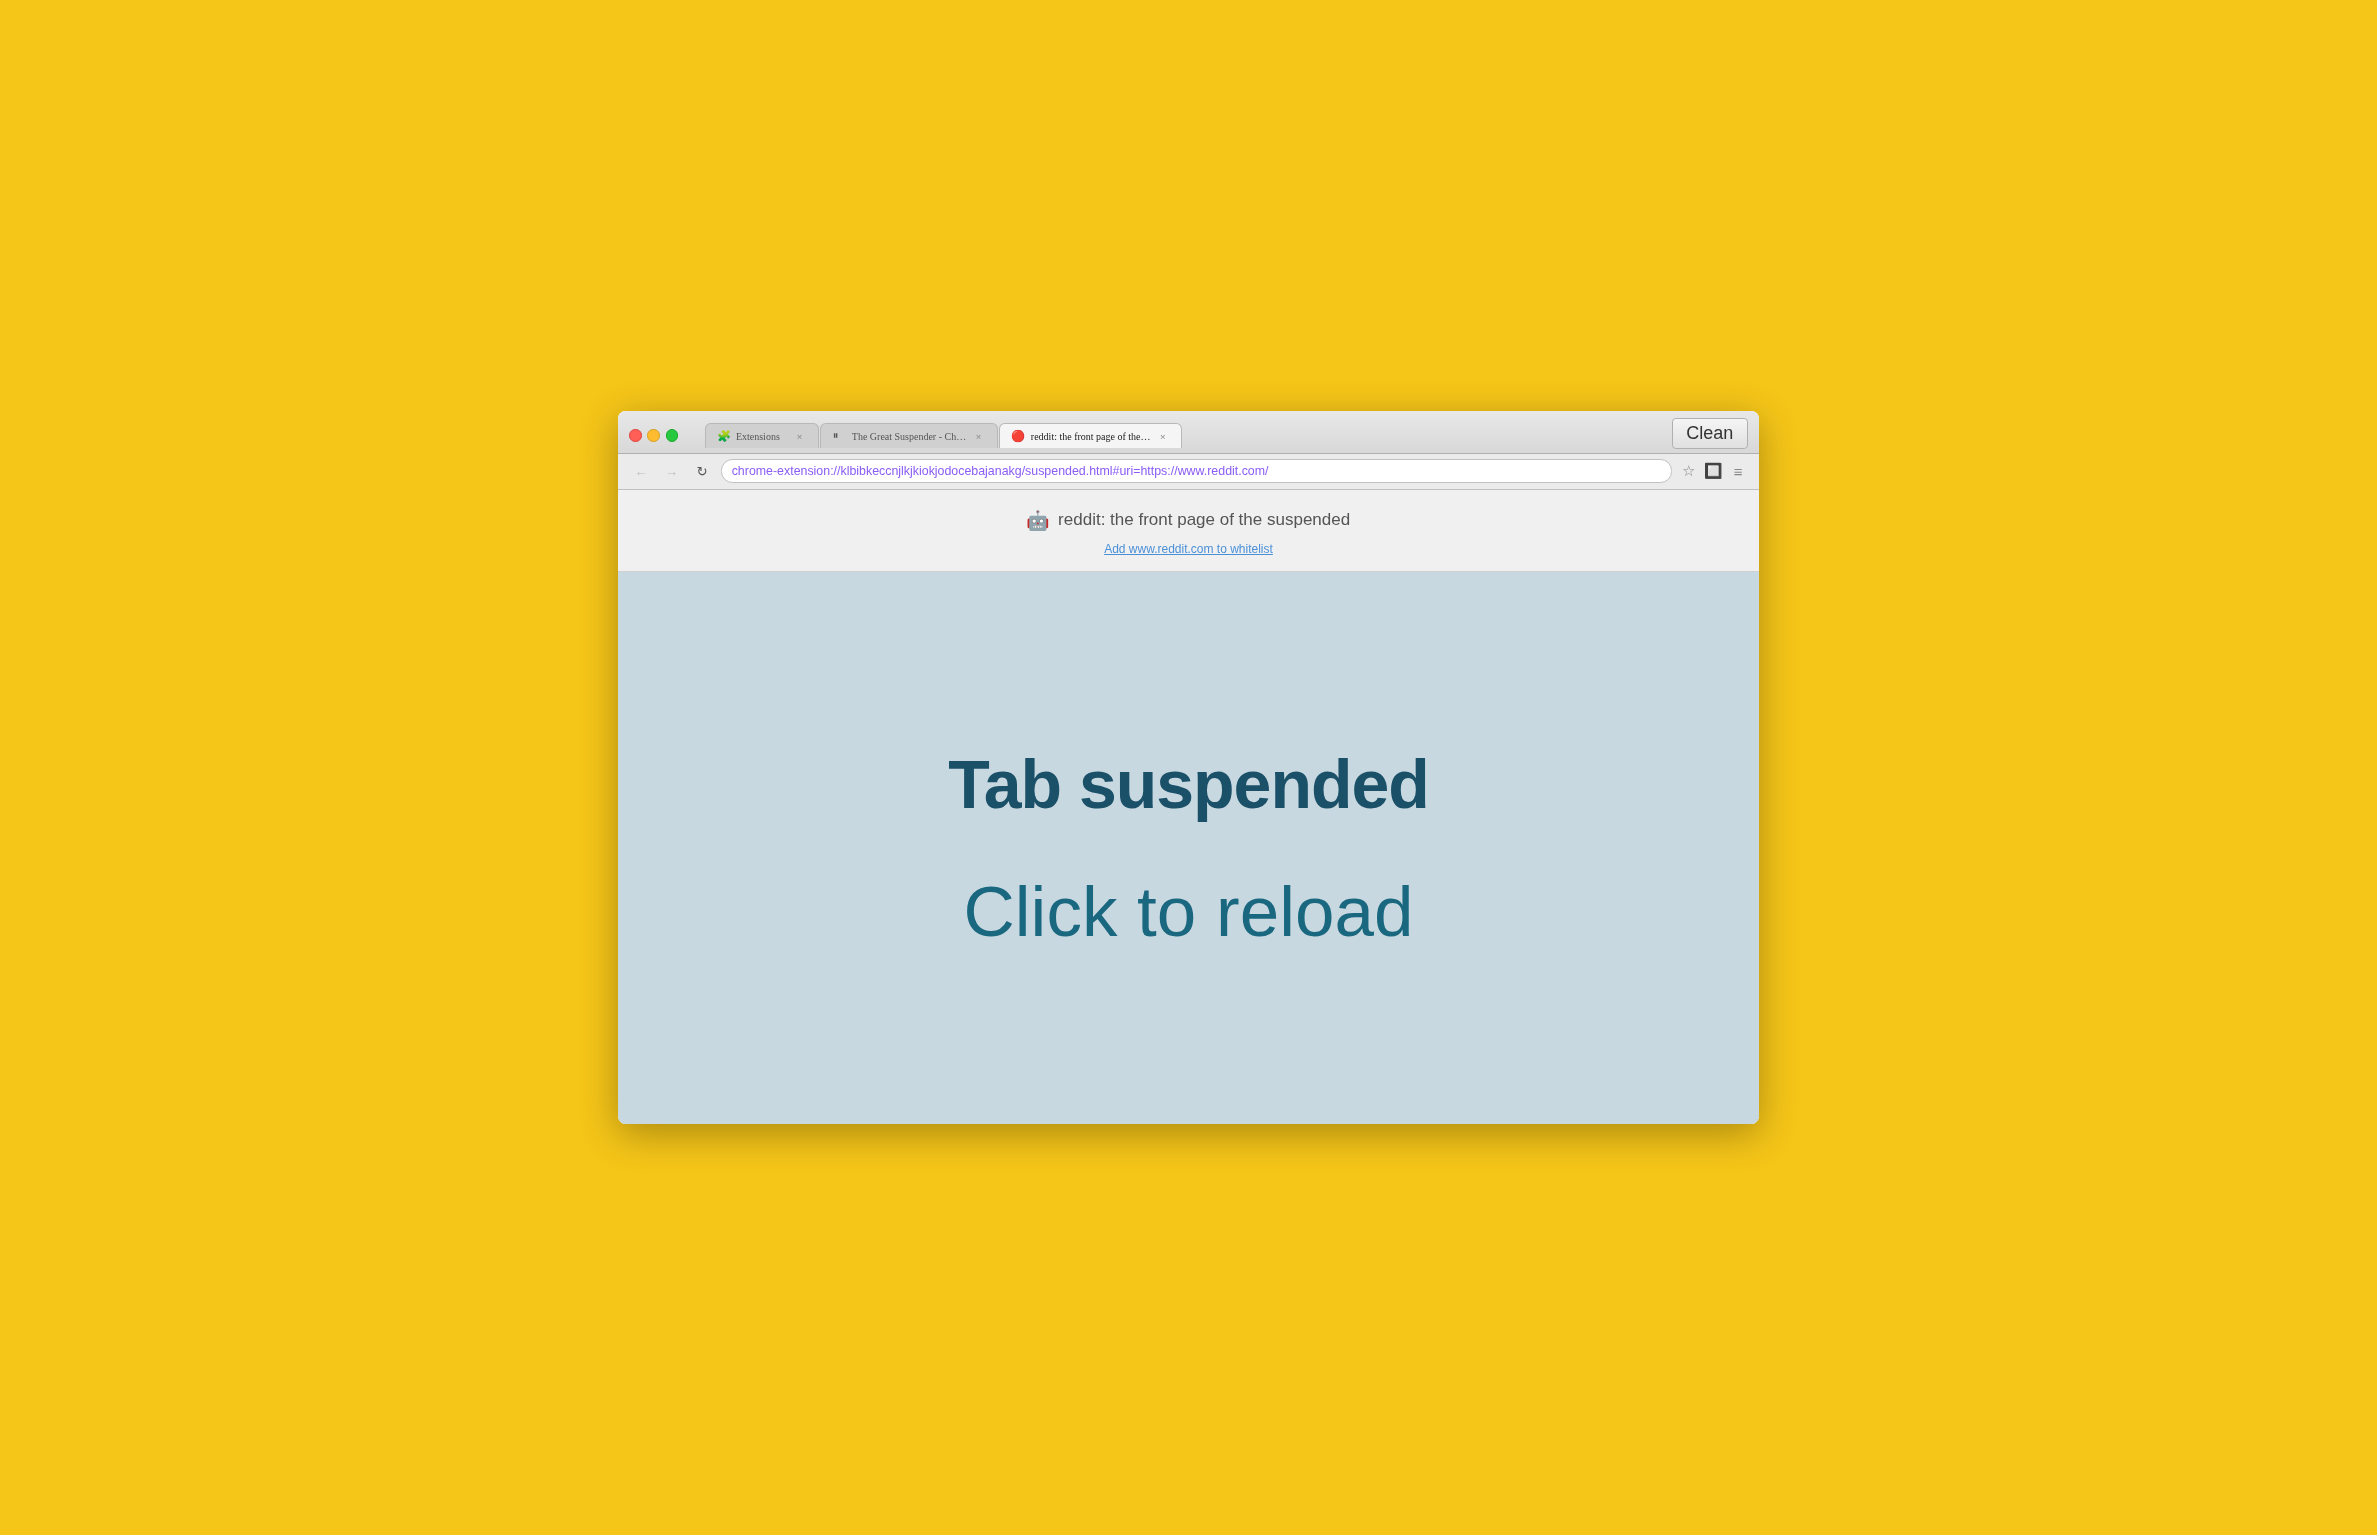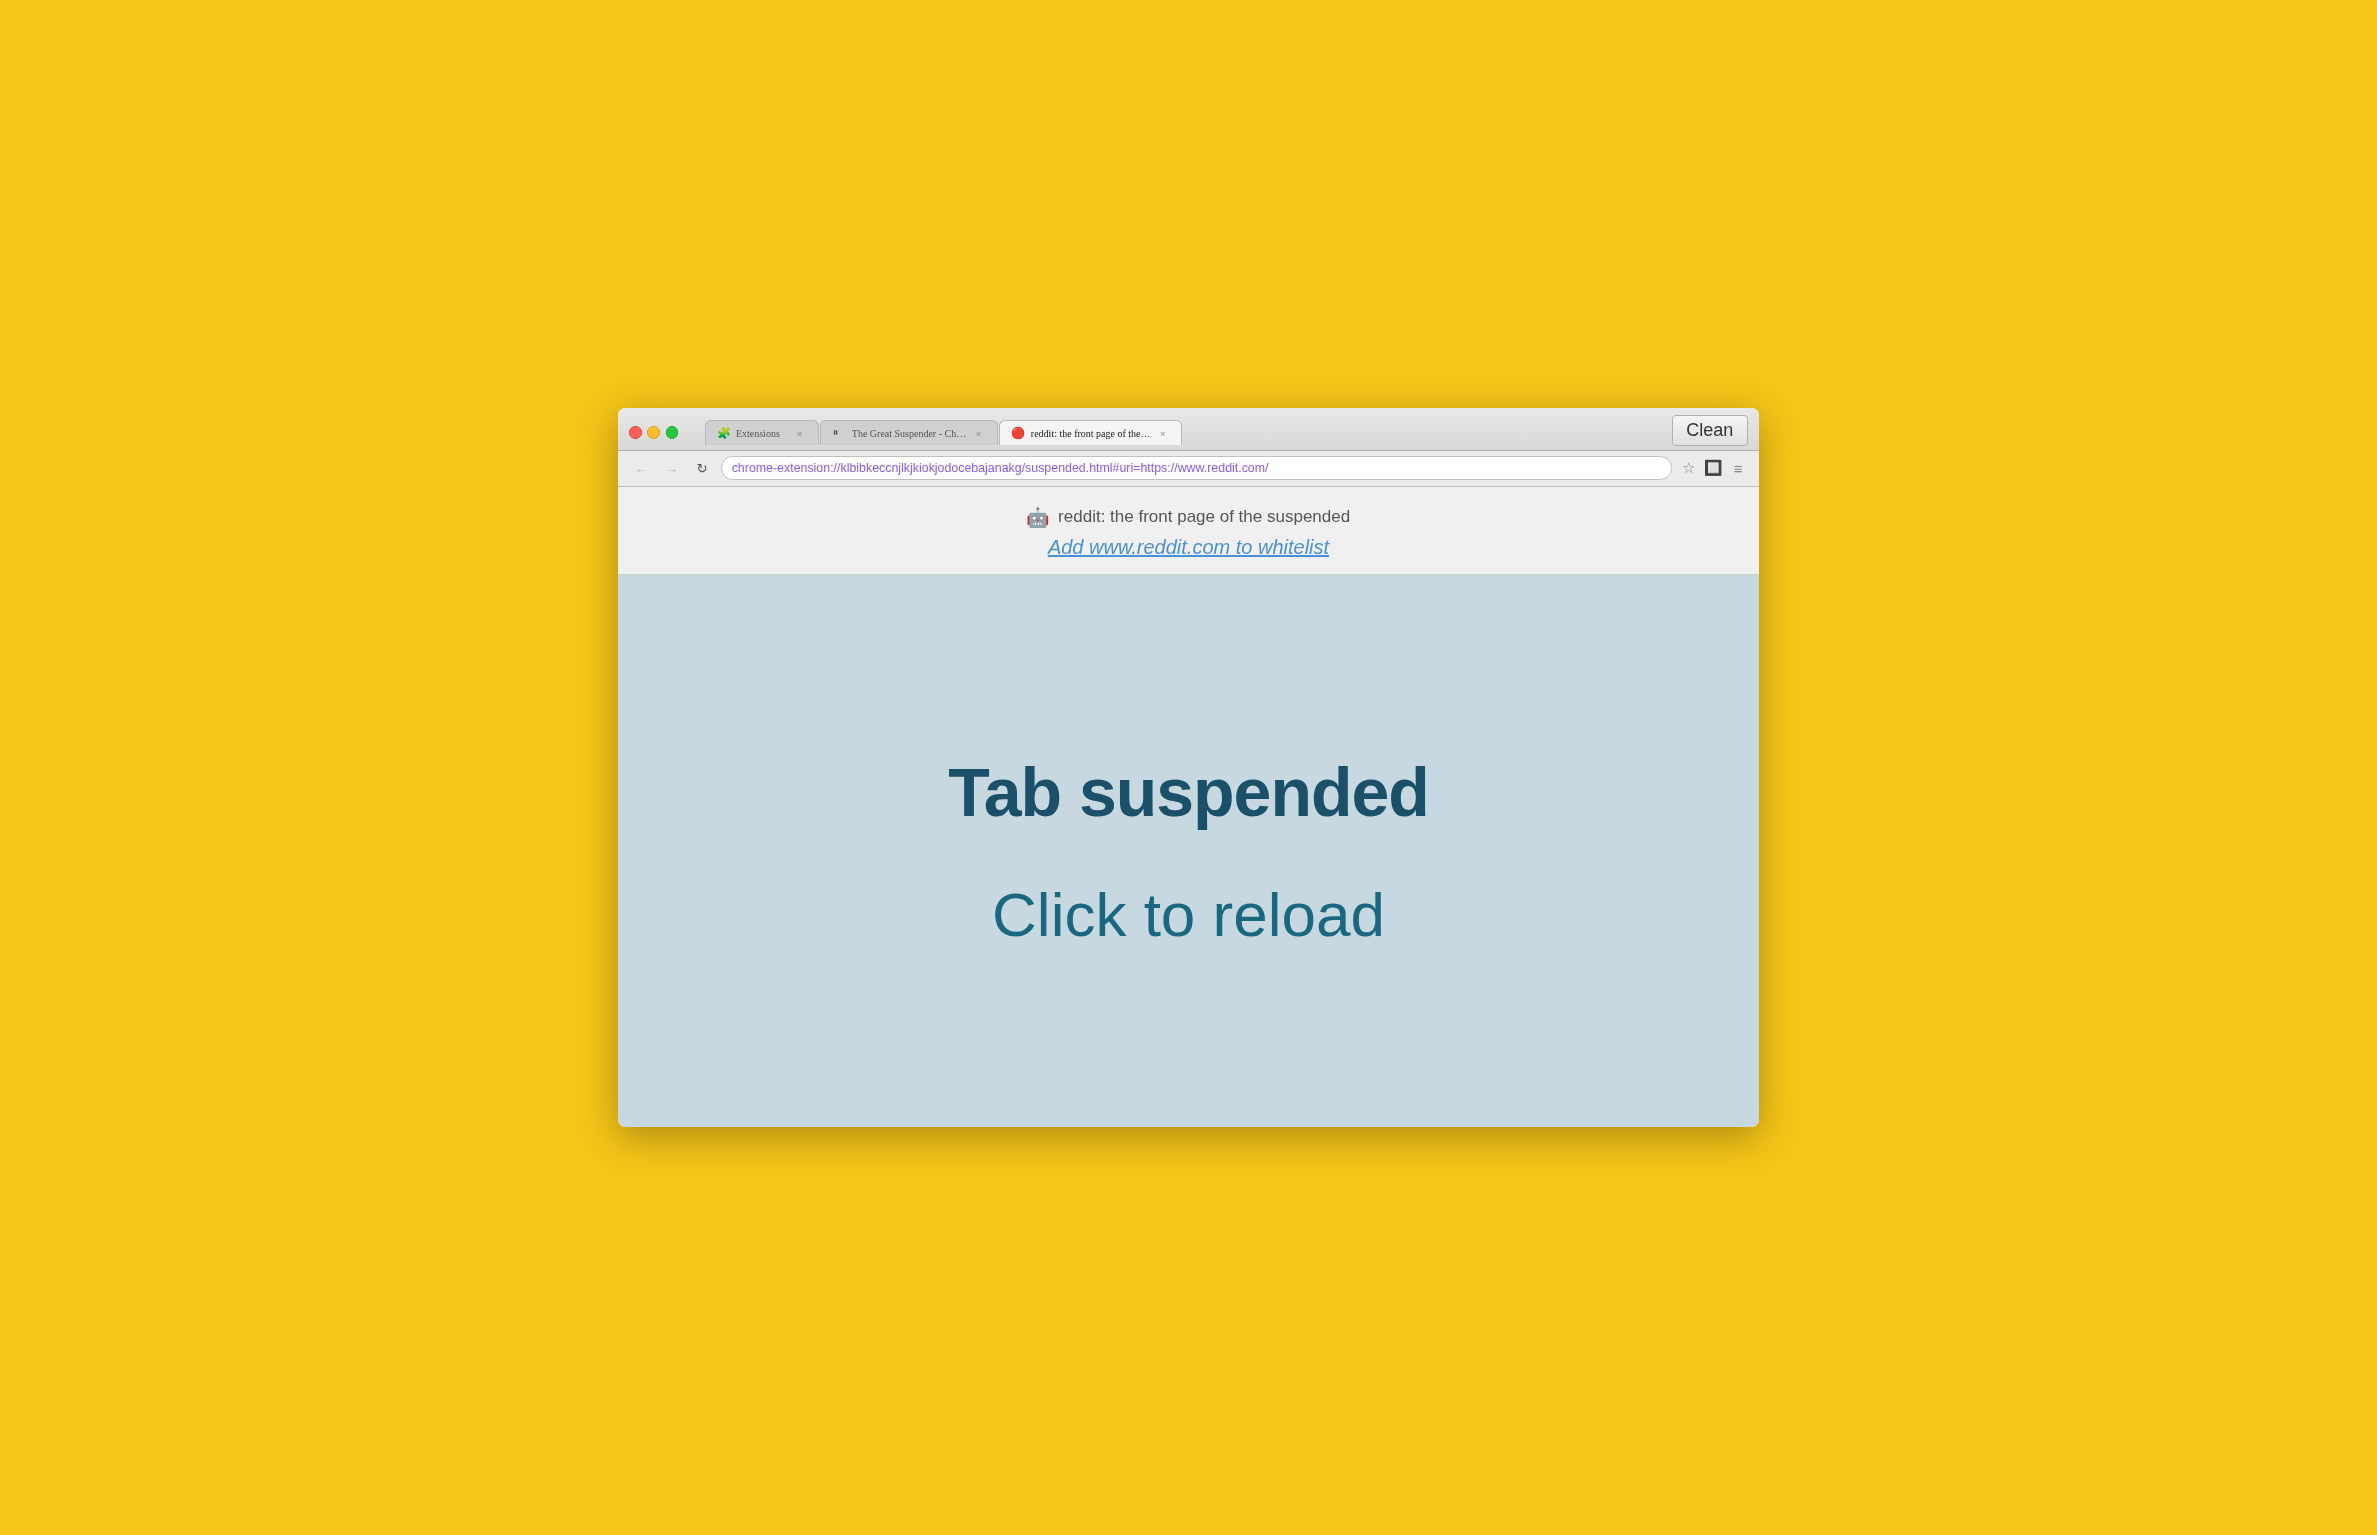--- a/index.html
+++ b/index.html
@@ -198,23 +198,22 @@
       margin-bottom: 7.6px;
     }
 
     .reddit-icon {
       font-size: 19px;
     }
 
     .whitelist-link {
       color: #4a90d9;
       text-decoration: underline;
-      font-size: 20px;
-      cursor: pointer;
-      font-style: italic;
+      font-size: 12px;
+      cursor: pointer;
     }
 
     
     .page-content {
       background: #c8d8e0;
       min-height: 552px;
       display: flex;
       flex-direction: column;
       align-items: center;
       justify-content: center;
@@ -223,21 +222,21 @@
     }
 
     .suspended-title {
       font-size: 68px;
       font-weight: bold;
       color: #1a5068;
       letter-spacing: -1px;
     }
 
     .reload-text {
-      font-size: 62px;
+      font-size: 71px;
       font-weight: 500;
       color: #1a6880;
     }
   </style>
 </head>
 <body>
 
 <div class="browser-window">
 
   <div class="title-bar">

